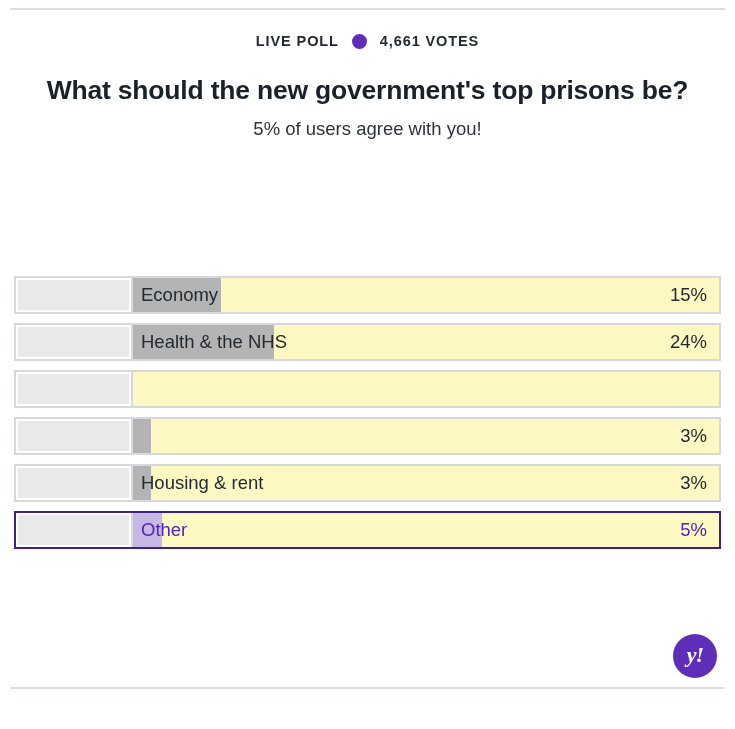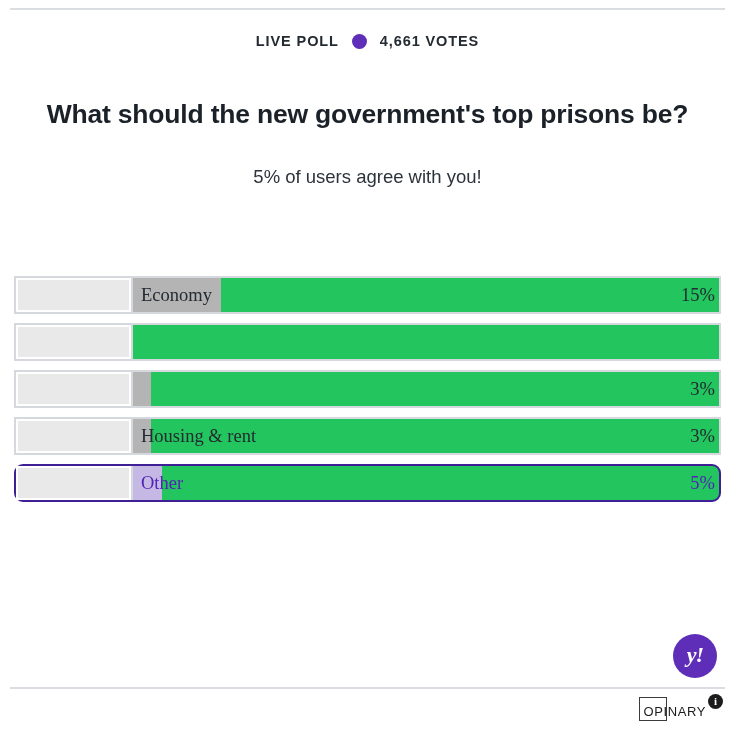--- a/index.html
+++ b/index.html
@@ -17,21 +17,20 @@
     position: relative;
   }
 
   .widget {
     width: 735px;
     height: 695px;
     position: relative;
     box-sizing: border-box;
     display: flex;
     flex-direction: column;
-    gap: 24px;
   }
 
   
   .top-rule {
     position: absolute;
     left: 10px;
     right: 10px;
     top: 8px;
     height: 2px;
     background: #dadde1;
@@ -86,32 +85,30 @@
     top: 276px;
     left: 14px;
     width: 707px;
   }
   .option-row {
     position: relative;
     box-sizing: border-box;
     height: 38px;
     margin-bottom: 9px;
     border: 2px solid #d5d8dc;
-    background: #22c55e;
+    background: #fef9c3;
     display: flex;
     align-items: stretch;
     cursor: pointer;
-    font-family: Liberation Serif, serif;
   }
   .option-row:last-child {
     margin-bottom: 0;
   }
   .option-row.selected {
     border-color: #3f1f94;
-    border-radius: 9px;
   }
 
   
   .thumb-cell {
     flex: 0 0 117px;
     box-sizing: border-box;
     border-right: 2px solid #d5d8dc;
     padding: 2px;
     background: #ffffff;
     display: flex;
@@ -148,21 +145,21 @@
     z-index: 1;
     padding-left: 8px;
     font-size: 18.5px;
     color: #232a31;
     white-space: nowrap;
   }
   .option-pct {
     position: relative;
     z-index: 1;
     margin-left: auto;
-    padding-right: 4px;
+    padding-right: 12px;
     font-size: 18.5px;
     color: #232a31;
     white-space: nowrap;
   }
   .option-row.selected .option-label,
   .option-row.selected .option-pct {
     color: #5223b5;
   }
 
   
@@ -272,20 +269,30 @@
         <div class="label-cell">
           <div class="fill" style="width: 15%;"></div>
           <span class="option-label">Economy</span>
           <span class="option-pct">15%</span>
         </div>
       </div>
       <div class="option-row">
         <div class="thumb-cell">
           <div class="thumb"></div>
         </div>
+        <div class="label-cell">
+          <div class="fill" style="width: 24%;"></div>
+          <span class="option-label">Health &amp; the NHS</span>
+          <span class="option-pct">24%</span>
+        </div>
+      </div>
+      <div class="option-row">
+        <div class="thumb-cell">
+          <div class="thumb"></div>
+        </div>
       </div>
       <div class="option-row">
         <div class="thumb-cell">
           <div class="thumb"></div>
         </div>
         <div class="label-cell">
           <div class="fill" style="width: 3%;"></div>
           <span class="option-pct">3%</span>
         </div>
       </div>
@@ -310,21 +317,14 @@
         </div>
       </div>
     </div>
 
   <div class="brand">
     <span class="brand-glyph">y!</span>
   </div>
 
   <div class="bottom-rule"></div>
 
-  <div class="footer">
-    <span class="opinary-logo">
-      <span class="opinary-box"></span>
-      <span class="opinary-text">OPINARY</span>
-    </span>
-    <span class="info-icon">i</span>
-  </div>
 
 </div>
 
 </body></html>

